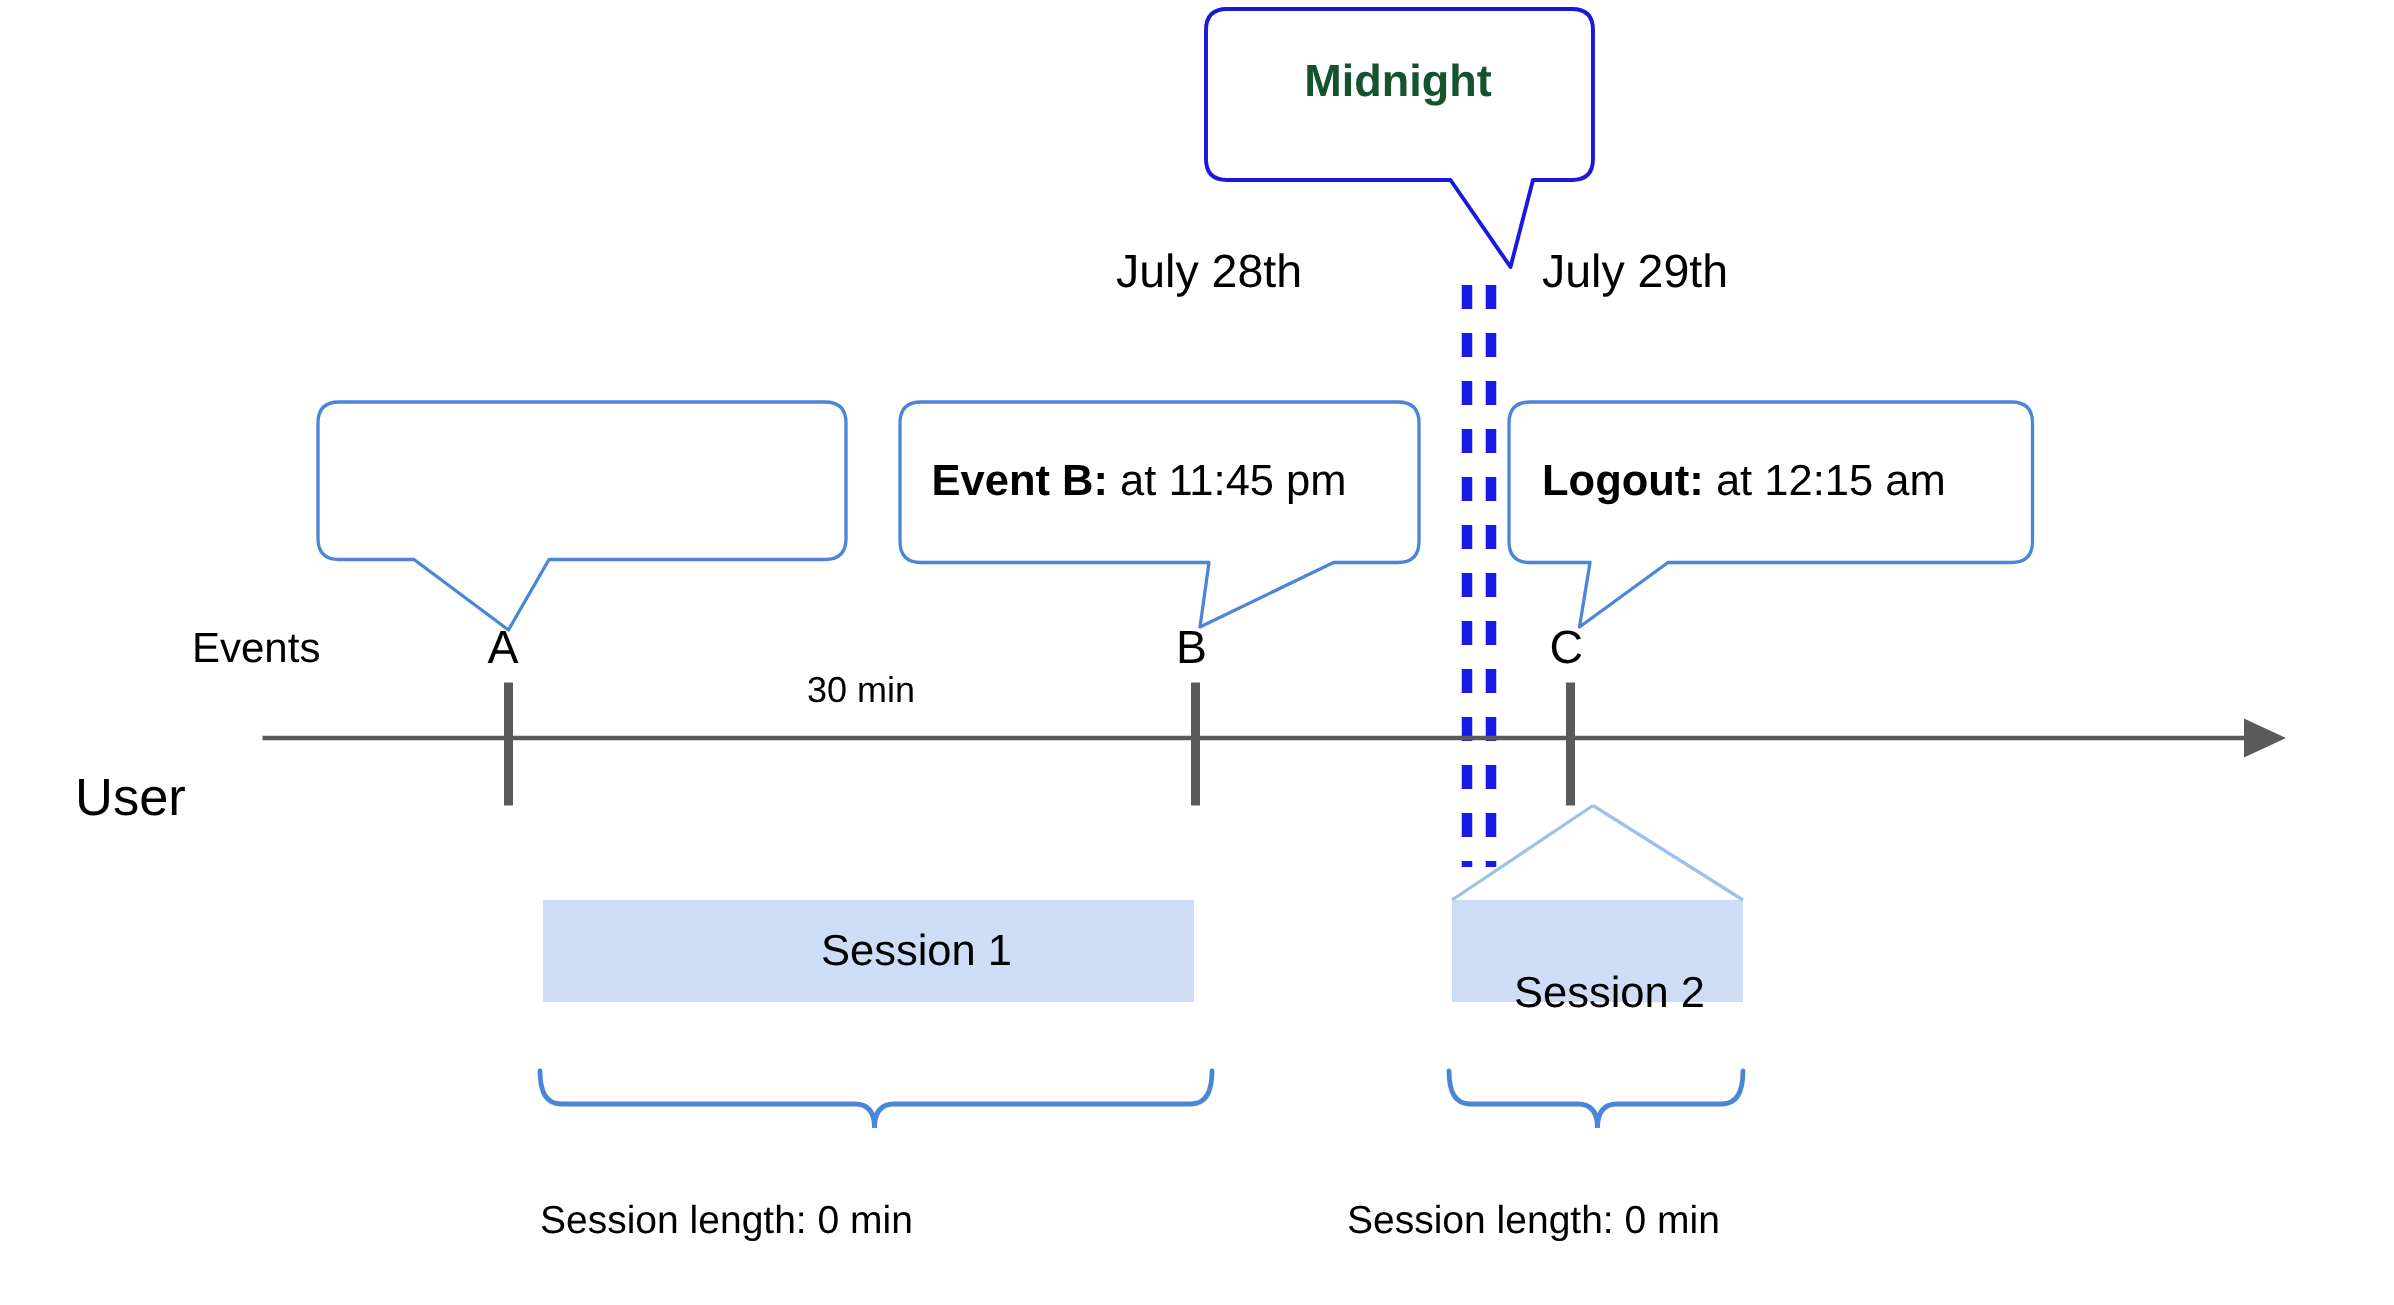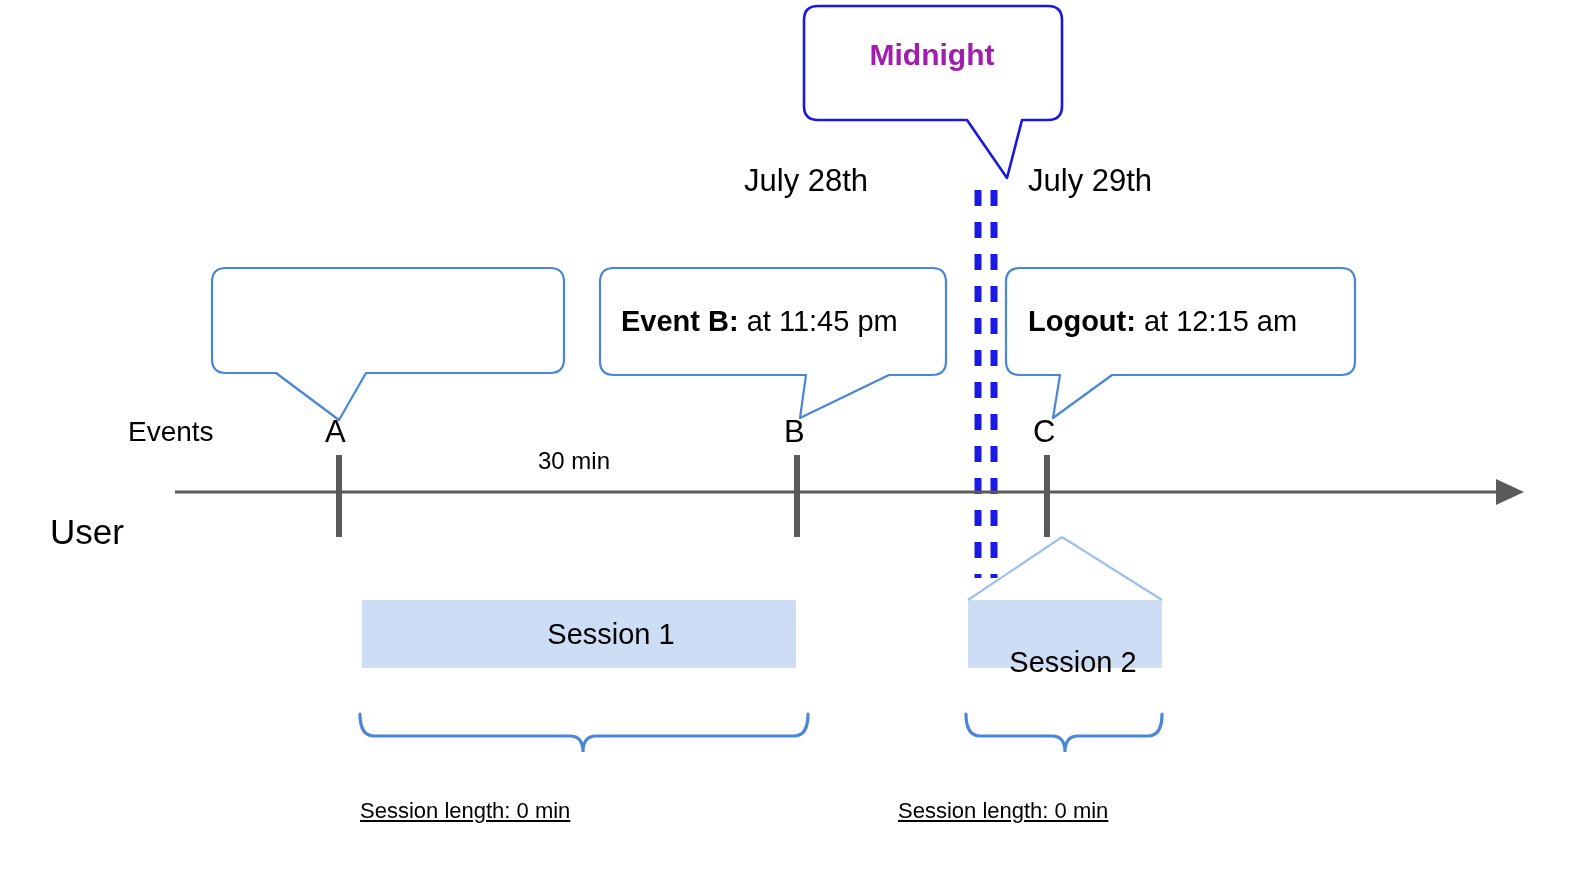--- a/index.html
+++ b/index.html
@@ -24,31 +24,31 @@
   }
   .callout-text b{font-weight:bold;}
 
   #midnight-text{
     position:absolute;
     left:812px; top:38px;
     width:240px;
     text-align:center;
     font-size:30px;
     font-weight:bold;
-    color:#a21caf;
+    color:#14532d;
     white-space:nowrap;
   }
 
   .day-label{font-size:31px;}
   .point-label{font-size:31px;}
   .axis-label{font-size:35px;margin-top:39px;}
   .events-label{font-size:28px;}
   .min-label{font-size:24px;}
   .session-label{font-size:29px;}
-  .sessionlen-label{font-size:22px;text-decoration:underline;}
+  .sessionlen-label{font-size:26px;}
 </style>
 </head>
 <body>
 
 <div id="stage">
 
   <svg id="art" viewBox="0 0 1596 870" xmlns="http://www.w3.org/2000/svg">
 
     <rect x="362" y="600" width="434" height="68" fill="#CCDDF5"></rect>
     <rect x="968" y="600" width="194" height="68" fill="#CCDDF5"></rect>

